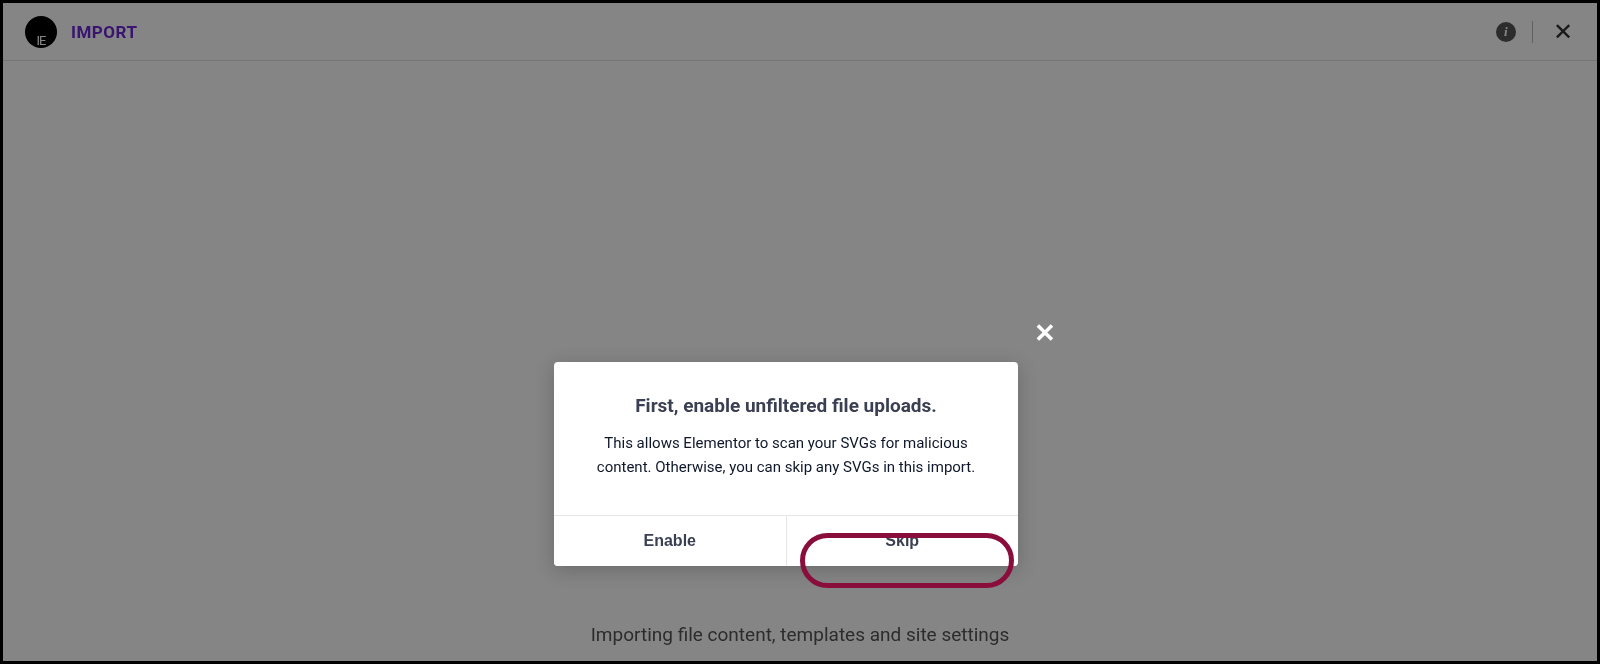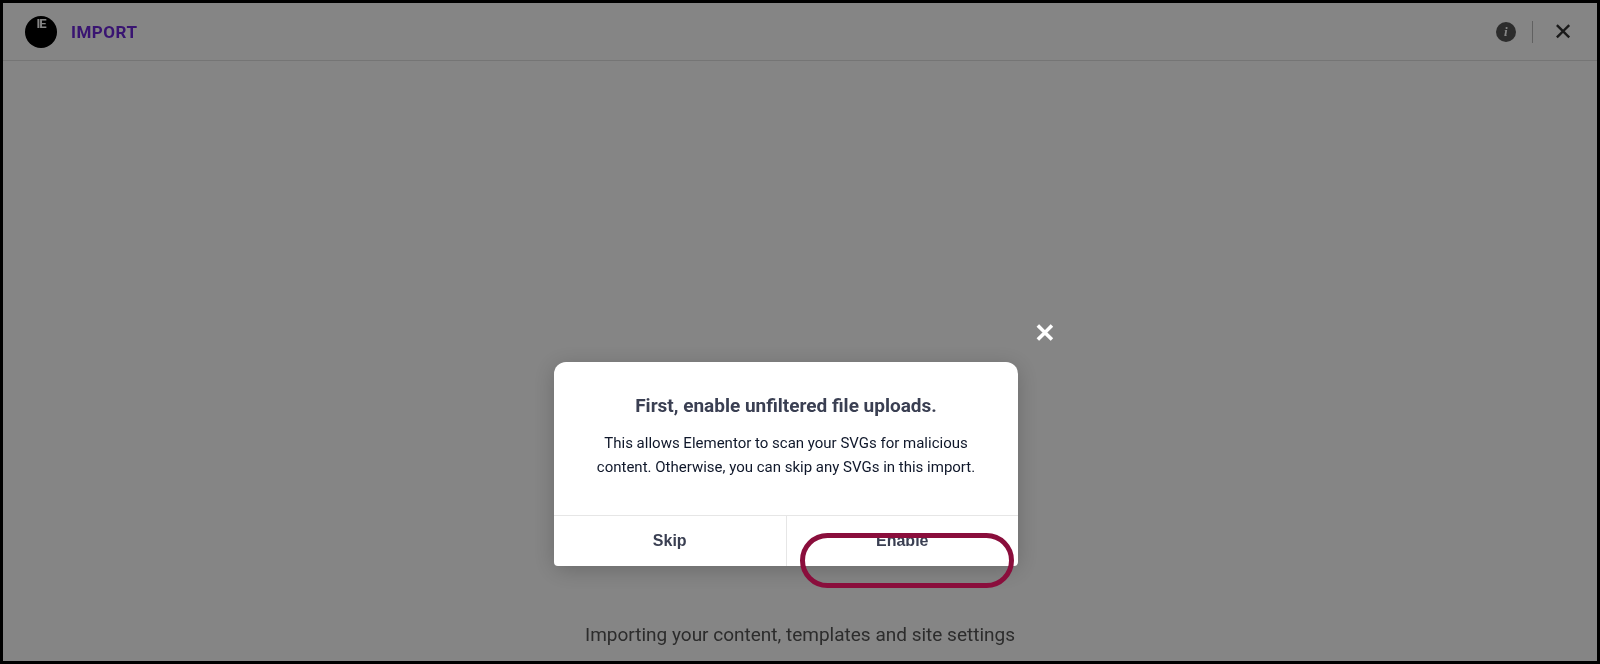--- a/index.html
+++ b/index.html
@@ -42,24 +42,24 @@
       background: #fff;
       position: relative;
       z-index: 2;
     }
     .logo {
       width: 32px;
       height: 32px;
       background: #000;
       border-radius: 50%;
       display: flex;
-      align-items: flex-start;
+      align-items: flex-end;
       justify-content: center;
       color: #fff;
-      font-weight: bold;
+      font-weight: normal;
       font-size: 13px;
       letter-spacing: -1px;
       margin-right: 14px;
       flex-shrink: 0;
     }
     .header-title {
       font-size: 17px;
       font-weight: 700;
       letter-spacing: 0.5px;
       color: #6d28d9;
@@ -125,21 +125,21 @@
       bottom: 0;
       background: rgba(0, 0, 0, 0.48);
       z-index: 10;
     }
     .modal {
       position: absolute;
       top: 362px;
       left: 554px;
       width: 464px;
       background: #fff;
-      border-radius: 12px;
+      border-radius: 4px;
       z-index: 20;
       box-shadow: 0 4px 20px rgba(0,0,0,0.2);
     }
     .modal-body {
       padding: 32px 28px 36px 28px;
       text-align: center;
     }
     .modal-title {
       font-size: 19px;
       font-weight: 700;
@@ -214,38 +214,38 @@
         <span>i</span>
       </div>
       <div class="header-divider"></div>
       <div class="header-close">
         <span>✕</span>
       </div>
     </div>
   </div>
 
   <div class="content-area">
-    <div class="behind-text">Importing your content, templates and site settings</div>
+    <div class="behind-text">Importing file content, templates and site settings</div>
   </div>
 </div>
 
 <div class="overlay"></div>
 
 <div class="modal-close">
   <span>✕</span>
 </div>
 
 <div class="modal">
   <div class="modal-body">
     <div class="modal-title">First, enable unfiltered file uploads.</div>
     <div class="modal-desc">This allows Elementor to scan your SVGs for malicious content. Otherwise, you can skip any SVGs in this import.</div>
   </div>
   <div class="modal-actions">
     <button class="modal-btn">
+      <span>Enable</span>
+    </button>
+    <button class="modal-btn">
       <span>Skip</span>
     </button>
-    <button class="modal-btn">
-      <span>Enable</span>
-    </button>
   </div>
 </div>
 
 <div class="highlight-ring"></div>
 
 </body></html>

